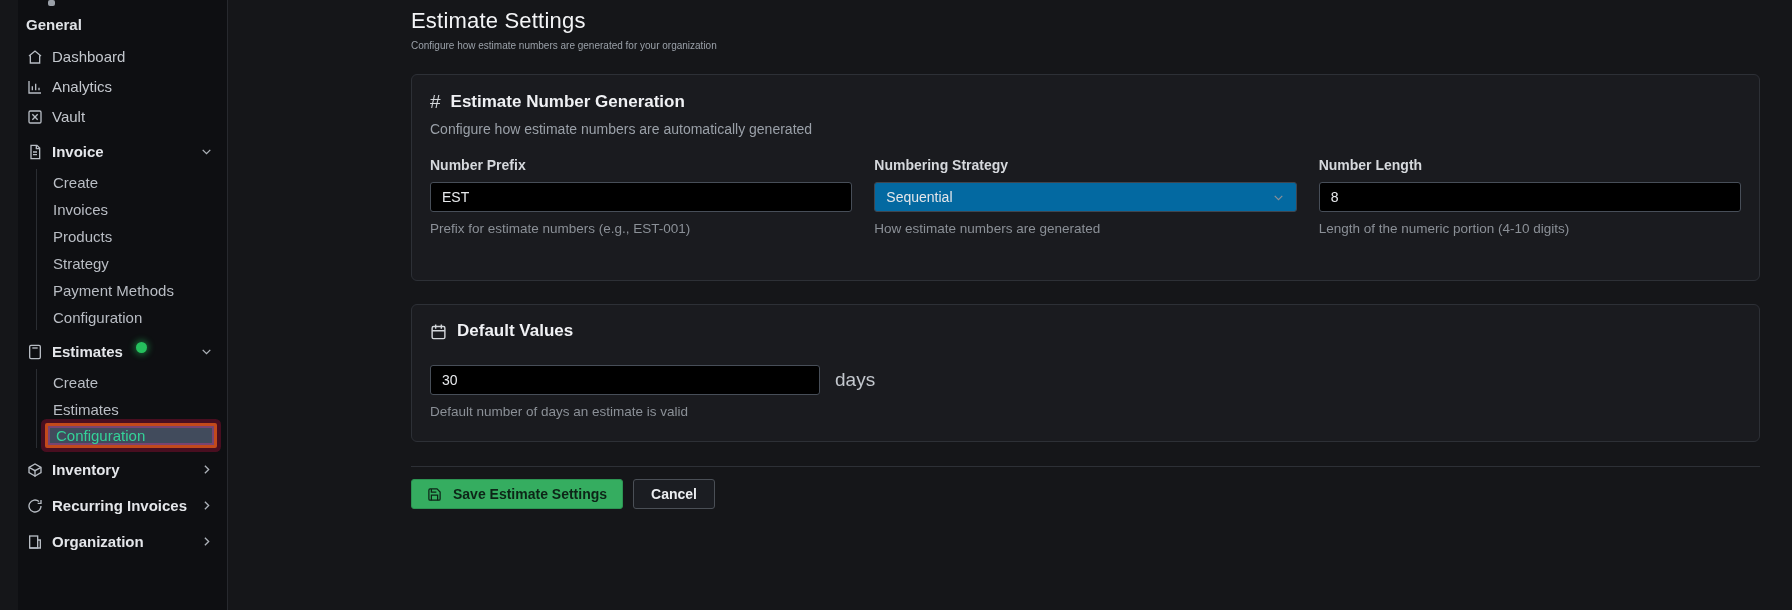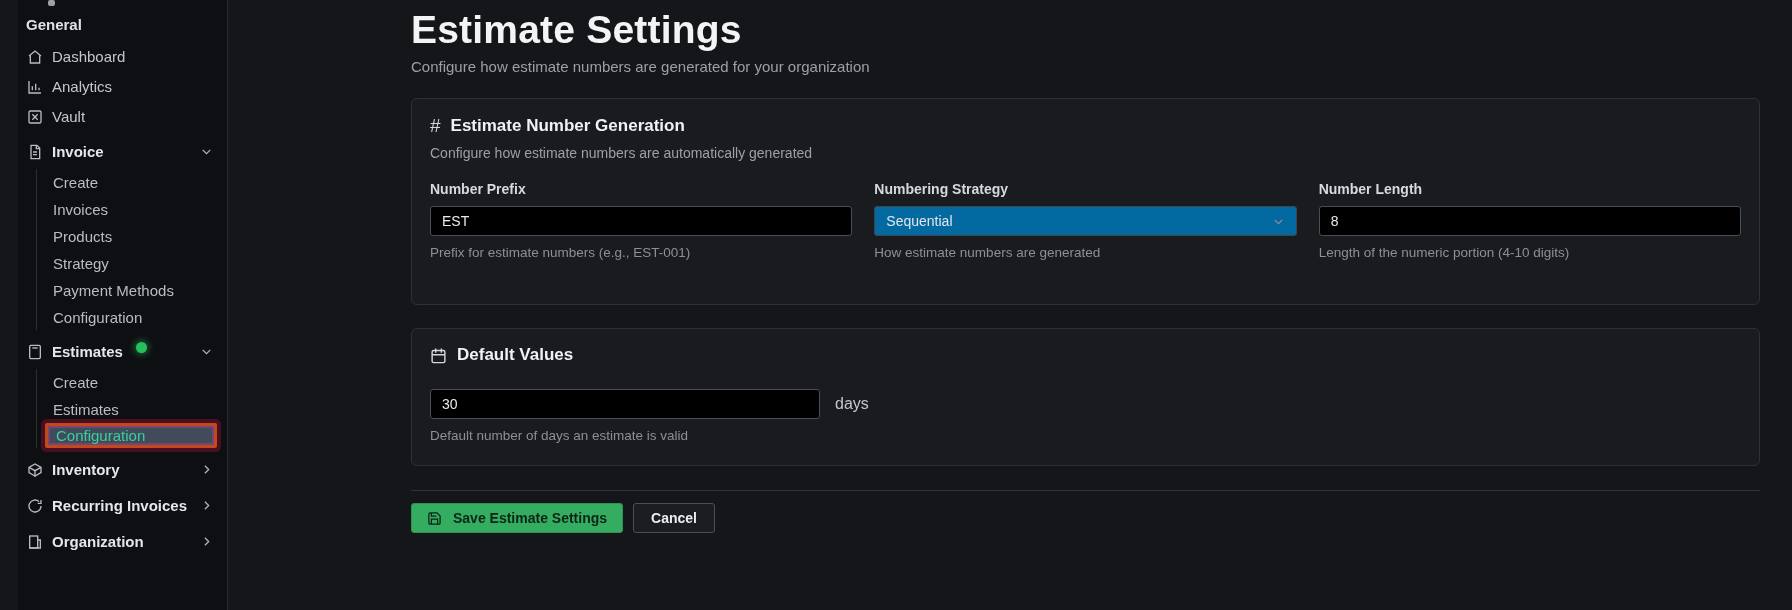--- a/index.html
+++ b/index.html
@@ -24,22 +24,22 @@
               font-size:15px; color:#b9bdc4; cursor:pointer; }
   .sub-item.active-annotated { position:relative; color:#34d399; background:#414b5c;
               margin-left:-8px; padding-left:8px; width:172px; height:25px;
               border:3px solid #c2491b; border-radius:2px;
               box-shadow:0 0 0 4px rgba(122,14,44,0.55), inset 0 0 0 2px rgba(190,60,140,0.45); }
   .dot-badge { width:11px; height:11px; border-radius:50%; background:#25c05d;
                box-shadow:0 0 6px 2px rgba(37,192,93,0.45); margin-left:4px; margin-top:-9px; }
 
   
   .main { flex:1; padding:8px 56px 0 183px; }
-  .page-title { font-size:39px; font-weight:bold; color:#f3f4f6; letter-spacing:.2px; }
-  .page-subtitle { font-size:15px; color:#9aa0a8; margin-top:6px; }
+  .page-title { font-size:22px; font-weight:normal; color:#f3f4f6; letter-spacing:.2px; }
+  .page-subtitle { font-size:10px; color:#9aa0a8; margin-top:6px; }
 
   .card { width:1349px; background:#1a1b1f; border:1px solid #2d3036; border-radius:6px;
           margin-top:23px; padding:16px 18px 22px 18px; }
   .card-head { display:flex; align-items:center; gap:10px; font-size:17px; font-weight:bold;
                color:#f0f1f4; }
   .hash-glyph { font-size:19px; font-weight:normal; color:#d4d7db; }
   .cal-icon { color:#d4d7db; display:flex; }
   .card-sub { font-size:14px; color:#9aa0a8; margin-top:8px; }
   .grid { display:grid; grid-template-columns:1fr 1fr 1fr; column-gap:22px; row-gap:22px;
           margin-top:20px; }
@@ -47,21 +47,21 @@
   .f-help { font-size:13.5px; color:#8b9097; margin-top:9px; }
   .t-input { width:100%; height:30px; background:#000000; border:1px solid #474e58;
              border-radius:3px; color:#e8eaed; font-size:14px; padding:0 11px;
              font-family:inherit; }
   .sel { display:flex; align-items:center; height:30px; background:#0369a1;
          border:1px solid #3f454e; border-radius:3px; padding:0 11px; font-size:14px;
          color:#e4e6ea; cursor:pointer; }
   .sel .chev { margin-left:auto; color:#8b9097; display:flex; }
   .unit-row { display:flex; align-items:center; gap:15px; }
   .unit-row .t-input { width:390px; }
-  .unit { font-size:16px; color:#c3c7cd; }
+  .unit { font-size:19px; color:#c3c7cd; }
 
   .divider { width:1349px; height:1px; background:#2d3036; margin-top:24px; }
   .actions { display:flex; gap:10px; margin-top:12px; }
   .btn-save { display:flex; align-items:center; gap:11px; height:30px; padding:0 15px;
               background:#35ad60; border:1px solid #2c9452; border-radius:3px;
               font-size:14px; font-weight:bold; color:#0d2517; cursor:pointer;
               font-family:inherit; }
   .btn-save .svg-ic { color:#0d2517; }
   .btn-cancel { height:30px; padding:0 17px; background:#1b1d22; border:1px solid #4a4f56;
                 border-radius:3px; font-size:14px; font-weight:bold; color:#eceef1;

